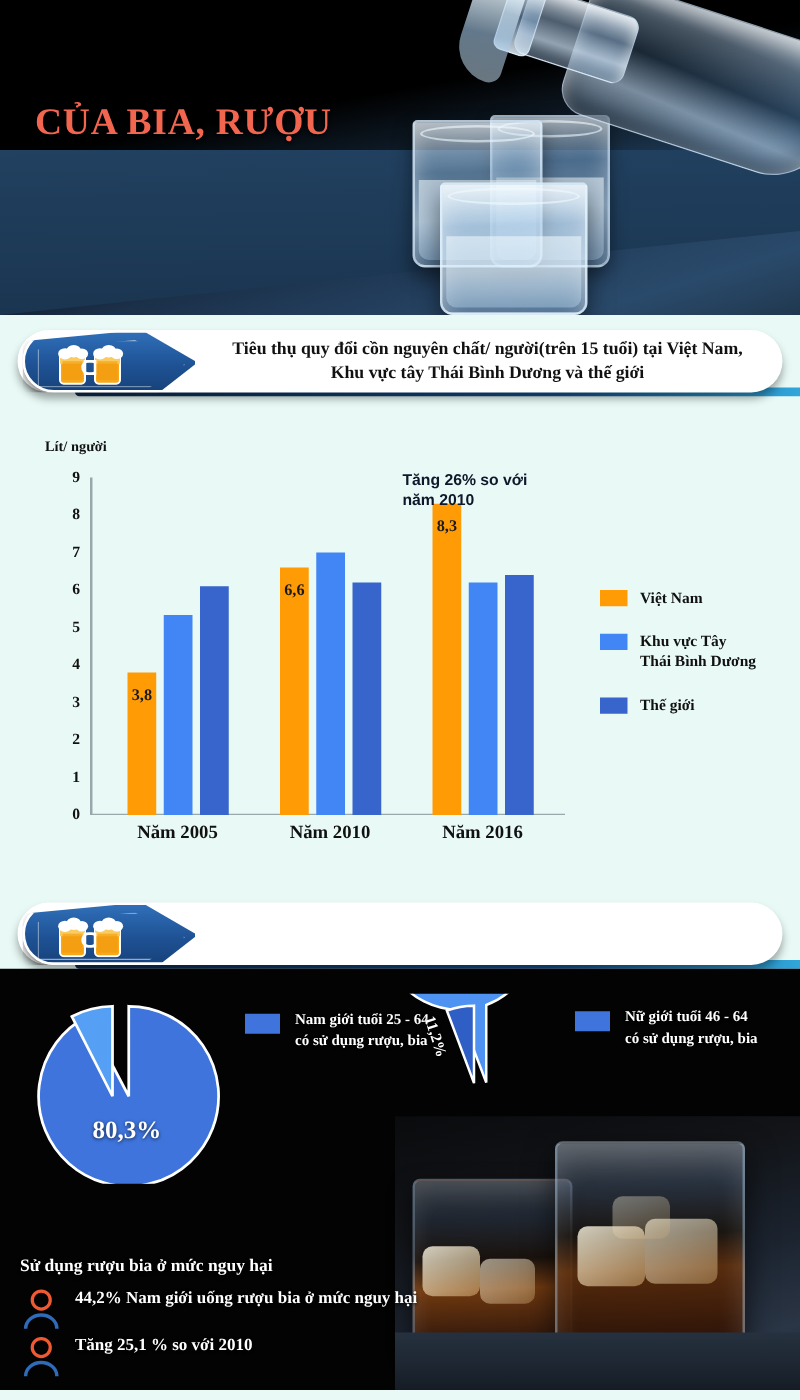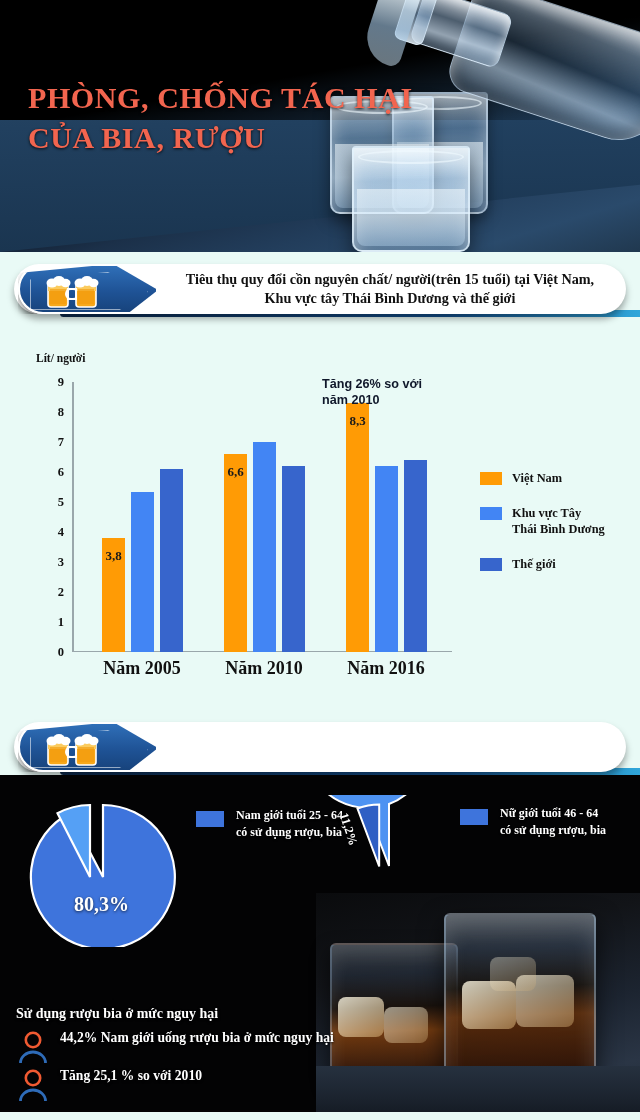--- a/index.html
+++ b/index.html
@@ -143,21 +143,21 @@
   .bar-val {
     position: absolute; left: 0; width: 23px; text-align: center;
     font-size: 13px; font-weight: bold; color: #1a1a1a; font-family:"Liberation Serif",serif;
   }
   .annot {
     position: absolute; left: 322px; top: 46px; width: 160px;
     font-family: "Liberation Sans", sans-serif; font-weight: bold;
     font-size: 12.6px; line-height: 1.28; color: #0f172a;
   }
   .xlab { position: absolute; top: 276px; width: 120px; text-align: center;
-     font-size: 18px; font-weight: bold; color: #111; font-family:"Liberation Serif",serif; }
+     font-size: 15px; font-weight: bold; color: #111; font-family:"Liberation Serif",serif; }
   .legend { position: absolute; left: 480px; top: 140px; width: 150px; }
   .leg-row { display: flex; align-items: flex-start; margin-bottom: 19px; }
   .leg-sw { width: 22px; height: 13px; margin-right: 10px; margin-top: 2px; flex: 0 0 auto; }
   .leg-tx { font-size: 12.4px; font-weight: bold; color: #111; line-height: 1.3;
      font-family:"Liberation Serif",serif; }
 
   
   .pie-sec { position: absolute; left: 0; top: 775px; width: 640px; height: 345px;
      background: #030304; overflow: hidden; }
   .glass-photo {
@@ -222,21 +222,20 @@
 
       <div class="bottle">
         <div class="bottle-body"></div>
         <div class="bottle-neck"></div>
         <div class="bottle-lip"></div>
         <div class="pour-stream"></div>
       </div>
     </div>
 
     <div class="hero-title">
-      <div>PHÒNG, CHỐNG TÁC HẠI</div>
       <div>CỦA BIA, RƯỢU</div>
     </div>
   </div>
 
   <div class="banner" style="top:264px">
     <div class="banner-shadowbar"></div>
     <div class="banner-plate"></div>
     <div class="banner-badge">
       <div class="badge-inner-line"></div>
     </div>

